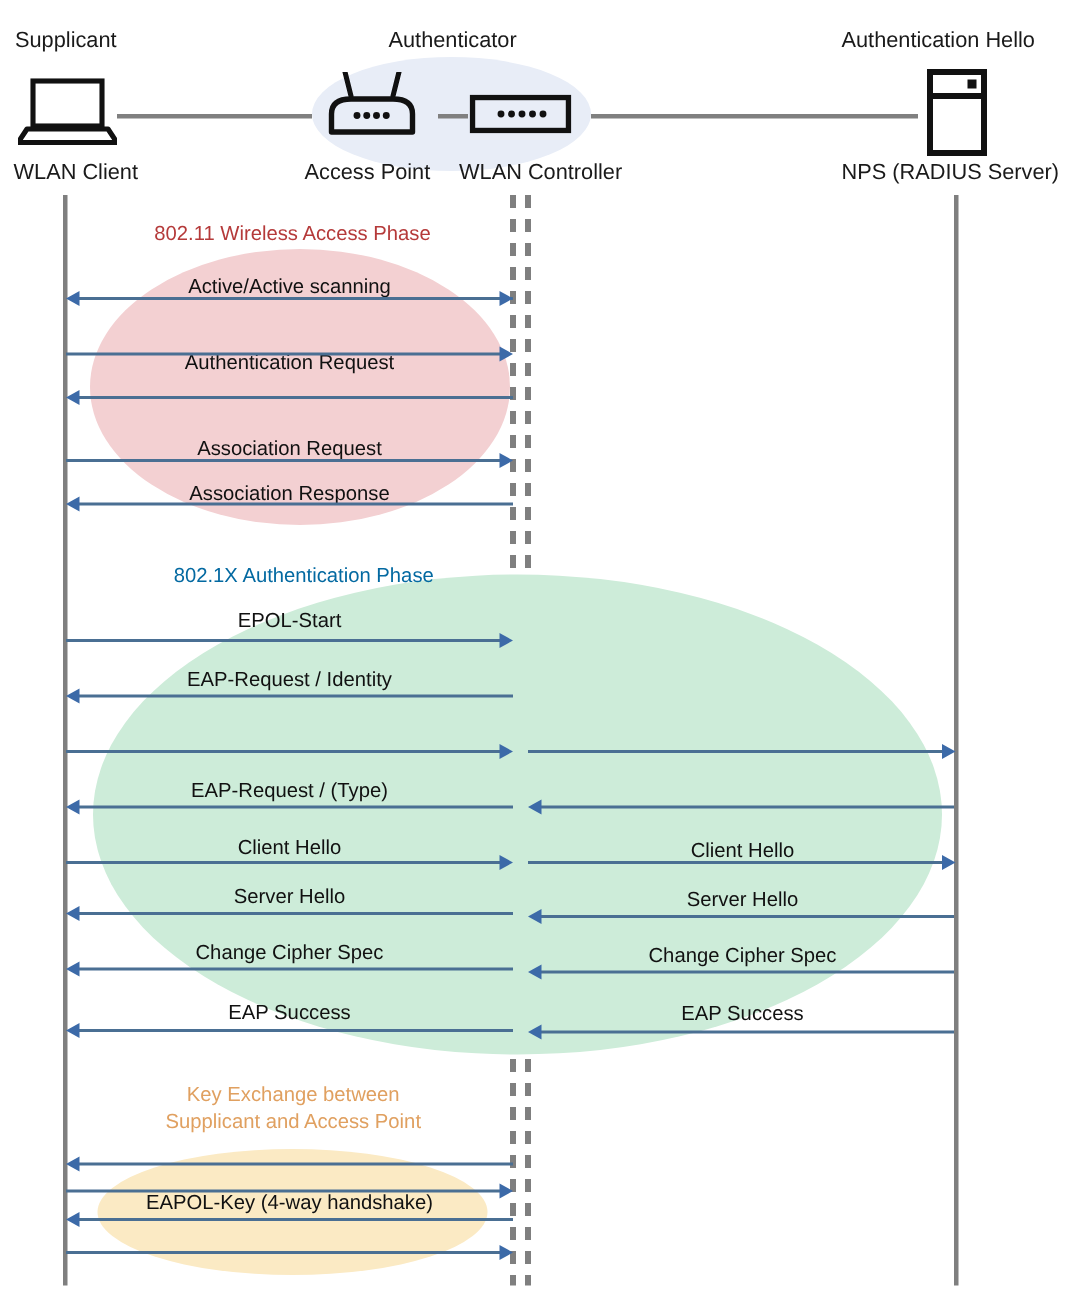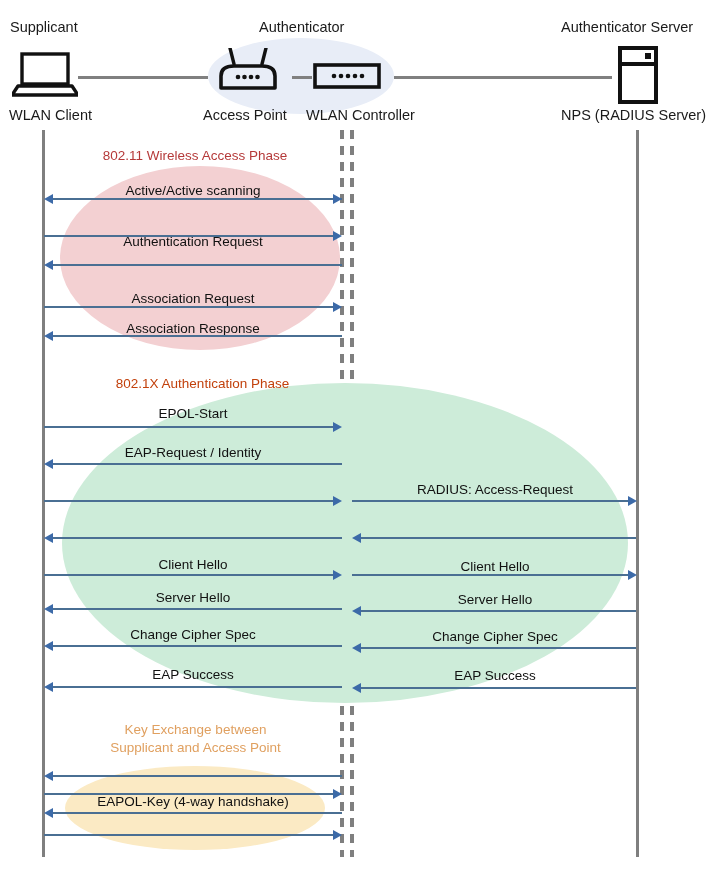--- a/index.html
+++ b/index.html
@@ -106,21 +106,21 @@
 <div id="canvas">
 
   <div class="auth-blob" style="left:208px; top:38px; width:186px; height:76px;"></div>
 
   <div class="hwire" style="left:78px; top:76px; width:130px;"></div>
   <div class="hwire" style="left:292px; top:76px; width:20px;"></div>
   <div class="hwire" style="left:394px; top:76px; width:218px;"></div>
 
   <div class="actor-role" style="left:10px; top:20px;">Supplicant</div>
   <div class="actor-role" style="left:259px; top:20px;">Authenticator</div>
-  <div class="actor-role" style="left:561px; top:20px;">Authenticator Server</div>
+  <div class="actor-role" style="left:561px; top:20px;">Authentication Hello</div>
 
   <div class="icon-box" style="left:12px; top:52px;">
     <svg width="66" height="46" viewBox="0 0 66 46">
       <rect x="10" y="2" width="46" height="30" fill="none" stroke="#111" stroke-width="3.4"></rect>
       <path d="M6 34 L60 34 L66 43 L0 43 Z" fill="none" stroke="#111" stroke-width="3.4" stroke-linejoin="round"></path>
     </svg>
   </div>
 
   <div class="icon-box" style="left:217px; top:48px;">
     <svg width="62" height="44" viewBox="0 0 62 44">
@@ -161,21 +161,21 @@
   <div class="lifeline" style="left:42px; top:130px; height:727px;"></div>
   <div class="lifeline-dashed" style="left:340px; top:130px; height:727px;"></div>
   <div class="lifeline-dashed" style="left:350px; top:130px; height:727px;"></div>
   <div class="lifeline" style="left:636px; top:130px; height:727px;"></div>
 
   <div class="phase-ellipse" style="left:60px; top:166px; width:280px; height:184px; background:#f3d0d2;"></div>
   <div class="phase-ellipse" style="left:62px; top:383px; width:566px; height:320px; background:#cdecd9;"></div>
   <div class="phase-ellipse" style="left:65px; top:766px; width:260px; height:84px; background:#fbeac4;"></div>
 
   <div class="phase-title" style="left:80px; top:147px; width:230px; color:#b53a3a;">802.11 Wireless Access Phase</div>
-  <div class="phase-title" style="left:95px; top:375px; width:215px; color:#c2410c;">802.1X Authentication Phase</div>
+  <div class="phase-title" style="left:95px; top:375px; width:215px; color:#0369a1;">802.1X Authentication Phase</div>
   <div class="phase-title" style="left:78px; top:721px; width:235px; color:#e0a060;">Key Exchange between
 Supplicant and Access Point</div>
 
   <div class="msg-label" style="left:44px; top:184px; width:298px;">Active/Active scanning</div>
   <div class="msg-line" style="left:47px; top:198px; width:295px;"></div>
   <div class="msg-head left" style="left:44px; top:194px;"></div>
   <div class="msg-head right" style="left:333px; top:194px;"></div>
 
   <div class="msg-label" style="left:44px; top:235px; width:298px;">Authentication Request</div>
   <div class="msg-line" style="left:44px; top:235px; width:295px;"></div>
@@ -196,40 +196,40 @@
   <div class="msg-line" style="left:44px; top:426px; width:295px;"></div>
   <div class="msg-head right" style="left:333px; top:422px;"></div>
 
   <div class="msg-label" style="left:44px; top:446px; width:298px;">EAP-Request / Identity</div>
   <div class="msg-line" style="left:47px; top:463px; width:295px;"></div>
   <div class="msg-head left" style="left:44px; top:459px;"></div>
 
   <div class="msg-line" style="left:44px; top:500px; width:295px;"></div>
   <div class="msg-head right" style="left:333px; top:496px;"></div>
 
+  <div class="msg-label" style="left:44px; top:520px; width:298px;">EAP-Request / (Type)</div>
   <div class="msg-line" style="left:47px; top:537px; width:295px;"></div>
   <div class="msg-head left" style="left:44px; top:533px;"></div>
 
   <div class="msg-label" style="left:44px; top:558px; width:298px;">Client Hello</div>
   <div class="msg-line" style="left:44px; top:574px; width:295px;"></div>
   <div class="msg-head right" style="left:333px; top:570px;"></div>
 
   <div class="msg-label" style="left:44px; top:591px; width:298px;">Server Hello</div>
   <div class="msg-line" style="left:47px; top:608px; width:295px;"></div>
   <div class="msg-head left" style="left:44px; top:604px;"></div>
 
   <div class="msg-label" style="left:44px; top:628px; width:298px;">Change Cipher Spec</div>
   <div class="msg-line" style="left:47px; top:645px; width:295px;"></div>
   <div class="msg-head left" style="left:44px; top:641px;"></div>
 
   <div class="msg-label" style="left:44px; top:668px; width:298px;">EAP Success</div>
   <div class="msg-line" style="left:47px; top:686px; width:295px;"></div>
   <div class="msg-head left" style="left:44px; top:682px;"></div>
 
-  <div class="msg-label" style="left:352px; top:483px; width:286px;">RADIUS: Access-Request</div>
   <div class="msg-line" style="left:352px; top:500px; width:281px;"></div>
   <div class="msg-head right" style="left:628px; top:496px;"></div>
 
   <div class="msg-line" style="left:355px; top:537px; width:281px;"></div>
   <div class="msg-head left" style="left:352px; top:533px;"></div>
 
   <div class="msg-label" style="left:352px; top:560px; width:286px;">Client Hello</div>
   <div class="msg-line" style="left:352px; top:574px; width:281px;"></div>
   <div class="msg-head right" style="left:628px; top:570px;"></div>
 

